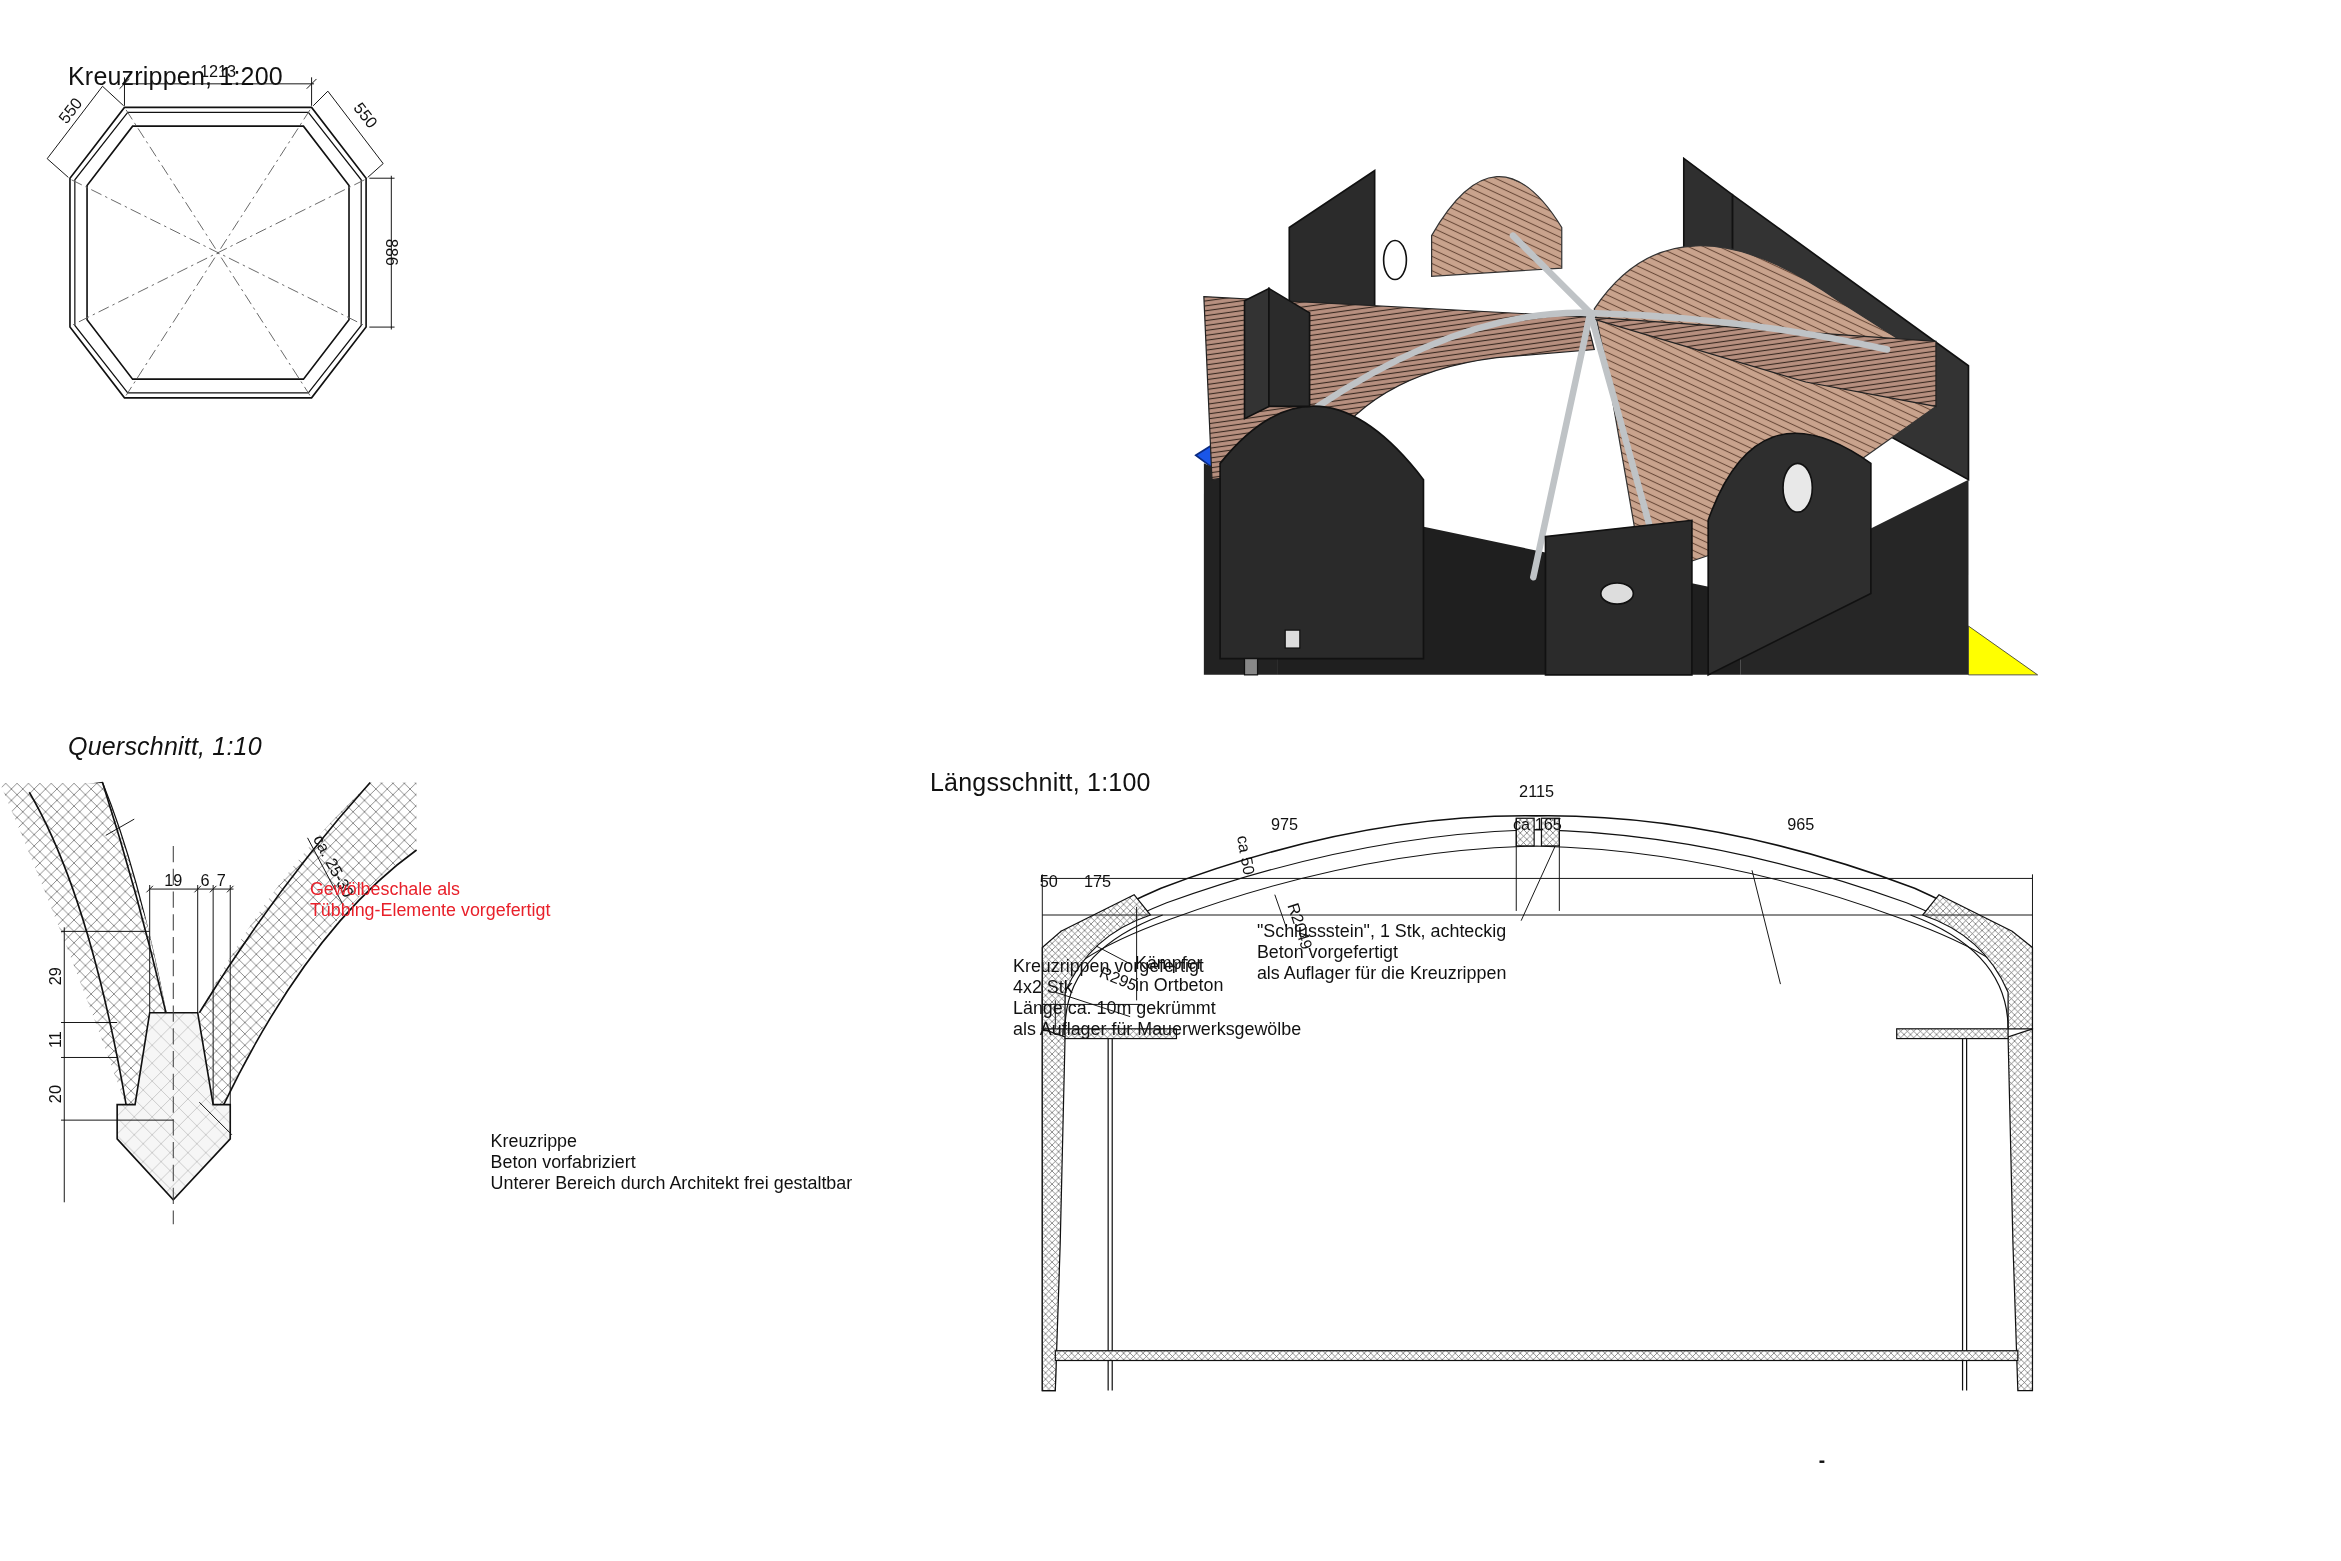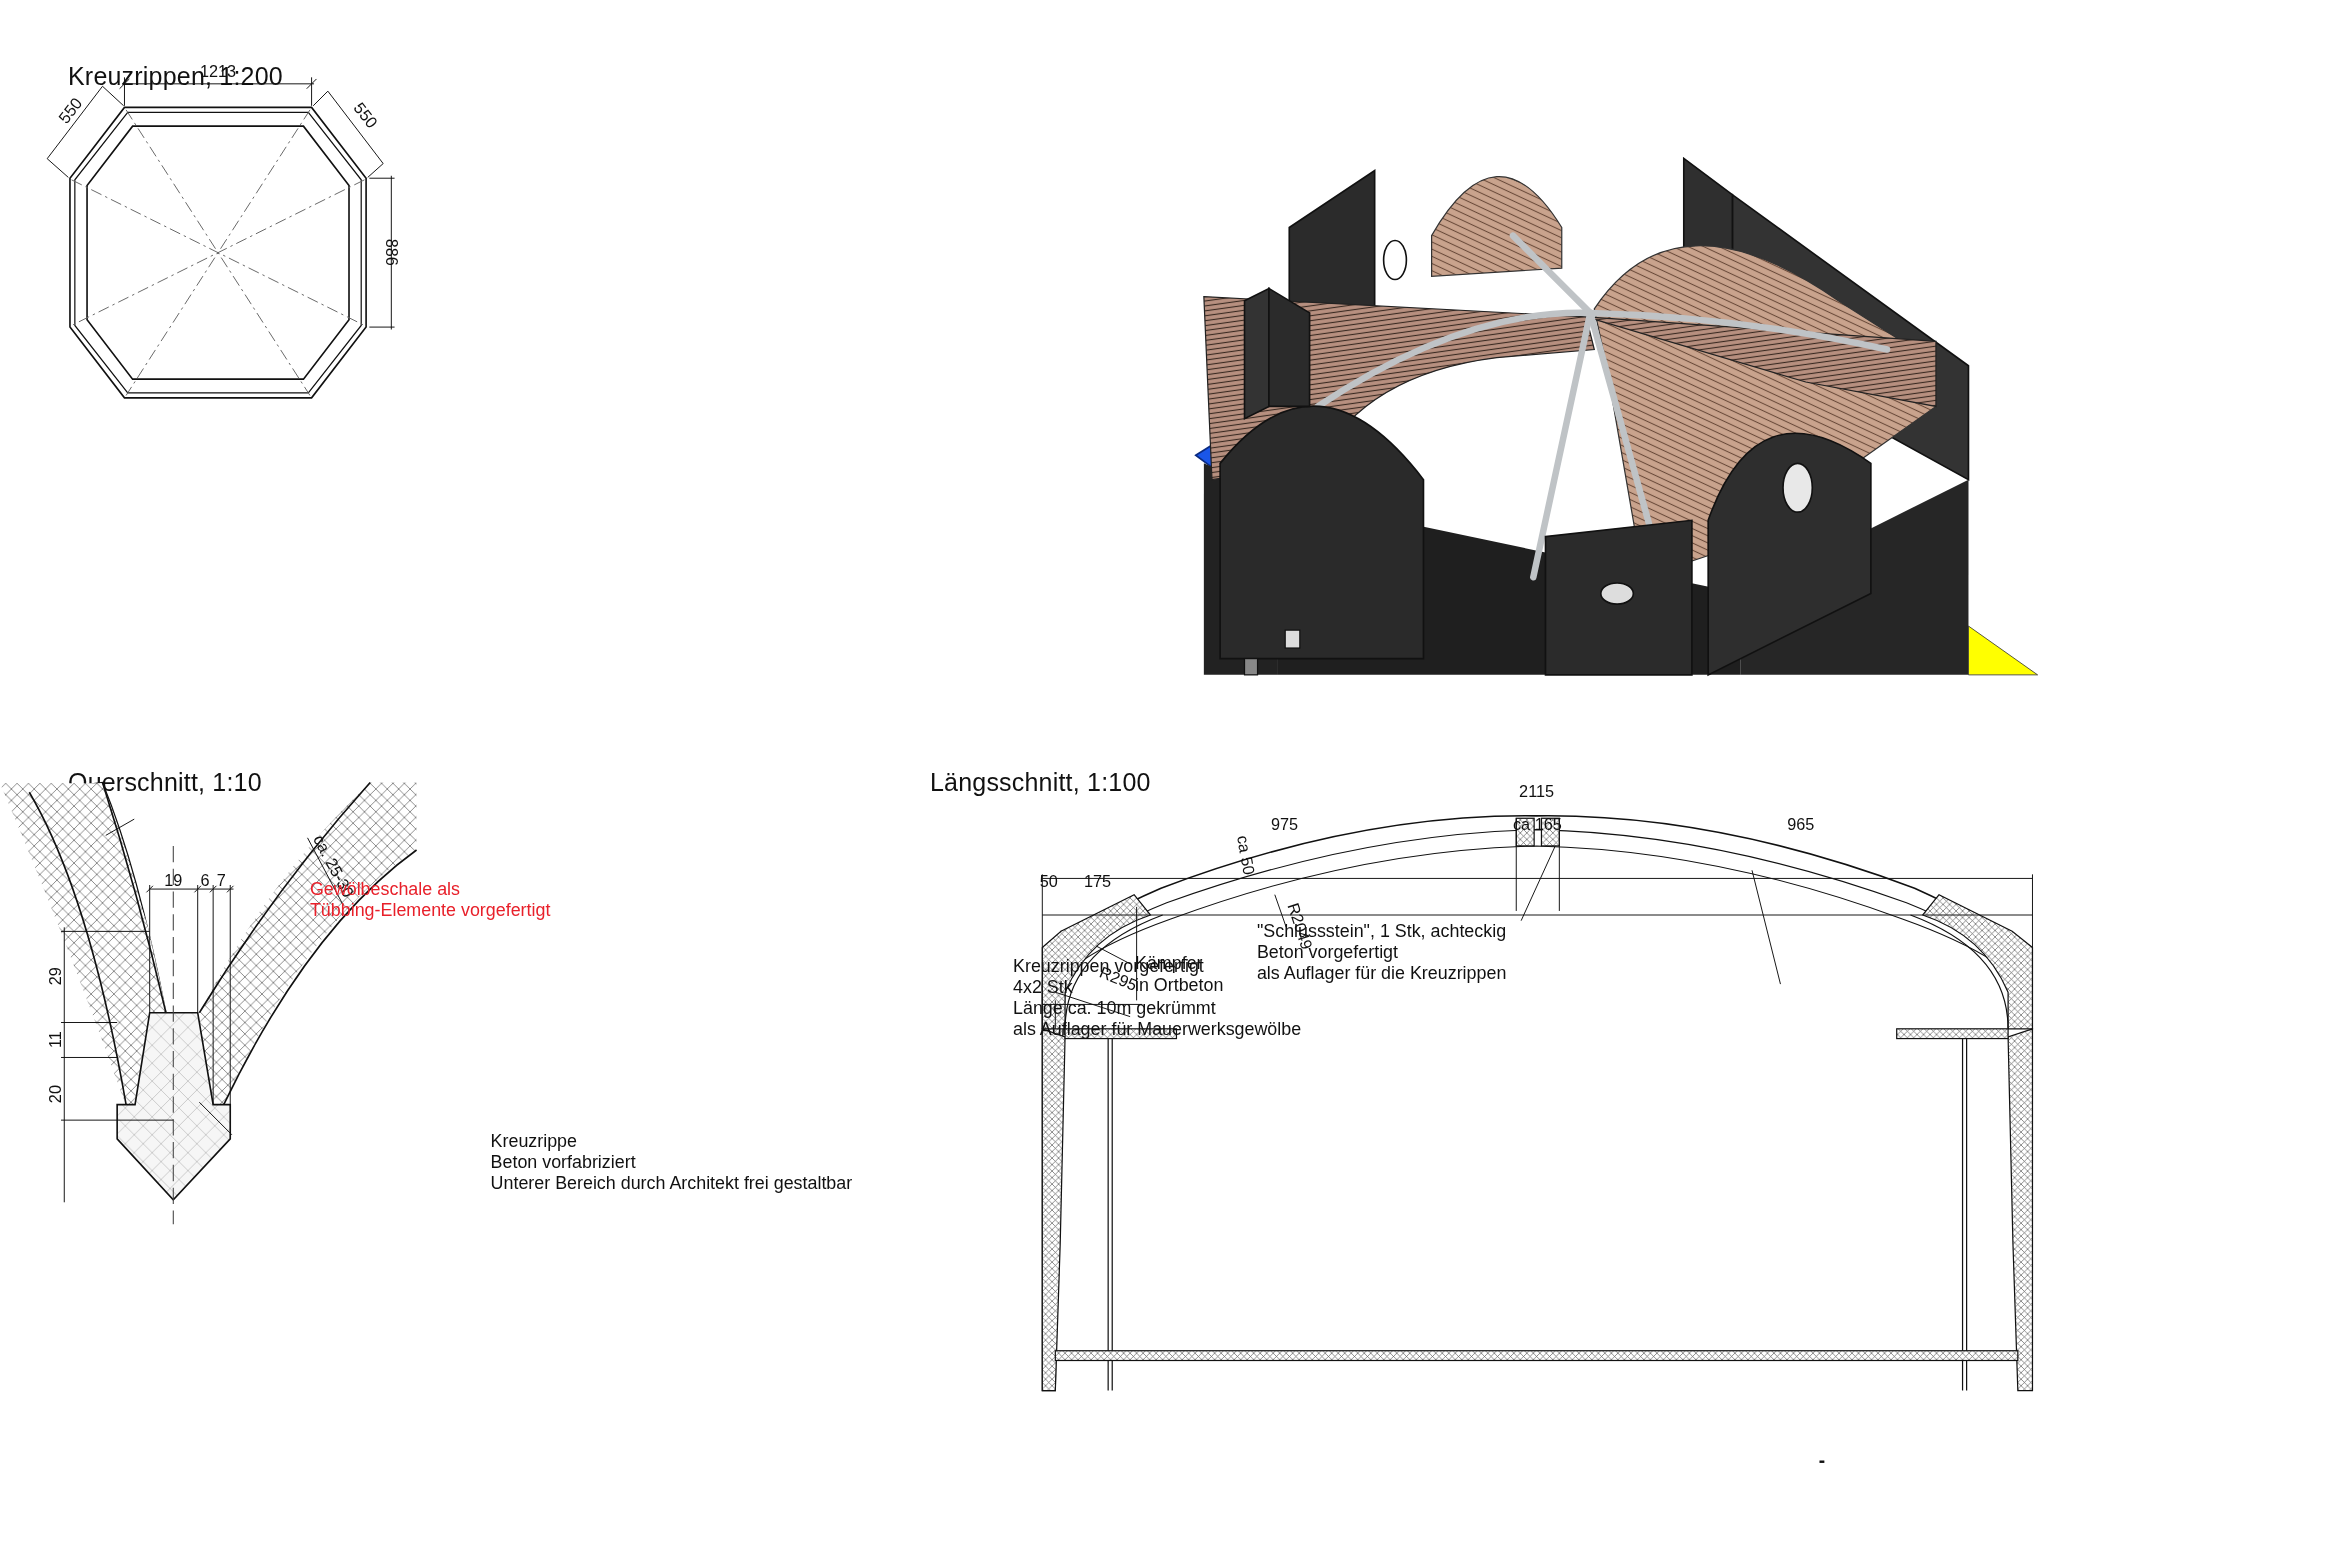--- a/index.html
+++ b/index.html
@@ -122,21 +122,21 @@
 
   <path d="M680,660 L680,470 Q740,300 880,400 L880,560 Z" fill="#2e2e2e" stroke="#111" stroke-width="2"></path>
   <ellipse cx="790" cy="430" rx="18" ry="30" fill="#e8e8e8" stroke="#111" stroke-width="2"></ellipse>
 
   <ellipse cx="295" cy="150" rx="14" ry="24" fill="#ffffff" stroke="#111" stroke-width="2"></ellipse>
 
   <rect x="160" y="605" width="18" height="22" fill="#ddd" stroke="#111" stroke-width="1.5"></rect>
   <rect x="110" y="640" width="16" height="20" fill="#888" stroke="#111" stroke-width="1.5"></rect>
 </svg>
 
-<div class="title" style="left:68px;top:768px;">Querschnitt, 1:10</div>
+<div class="title" style="left:68px;top:732px;font-style:italic;">Querschnitt, 1:10</div>
 
 <svg class="panel" style="left:0;top:732px;" width="960" height="773" viewBox="0 0 1180 950">
 
   <path d="M36,74 L126,62 Q170,170 204,345 L166,358 Q110,190 36,74 Z" fill="url(#xhatch)" stroke="#111" stroke-width="1.5"></path>
   <path d="M0,63 L125,63 L182,240 L205,345 L165,458 L155,460 Q80,250 0,63 Z" fill="url(#xhatch)" stroke="none"></path>
   <path d="M36,74 Q110,200 155,458" fill="none" stroke="#111" stroke-width="2"></path>
   <path d="M126,62 Q170,200 204,345" fill="none" stroke="#111" stroke-width="2"></path>
 
   <path d="M455,62 L512,62 L512,145 Q380,230 275,458 L245,458 L245,345 Q330,180 455,62 Z" fill="url(#xhatch)" stroke="none"></path>
   <path d="M245,345 Q340,190 455,62" fill="none" stroke="#111" stroke-width="2"></path>

